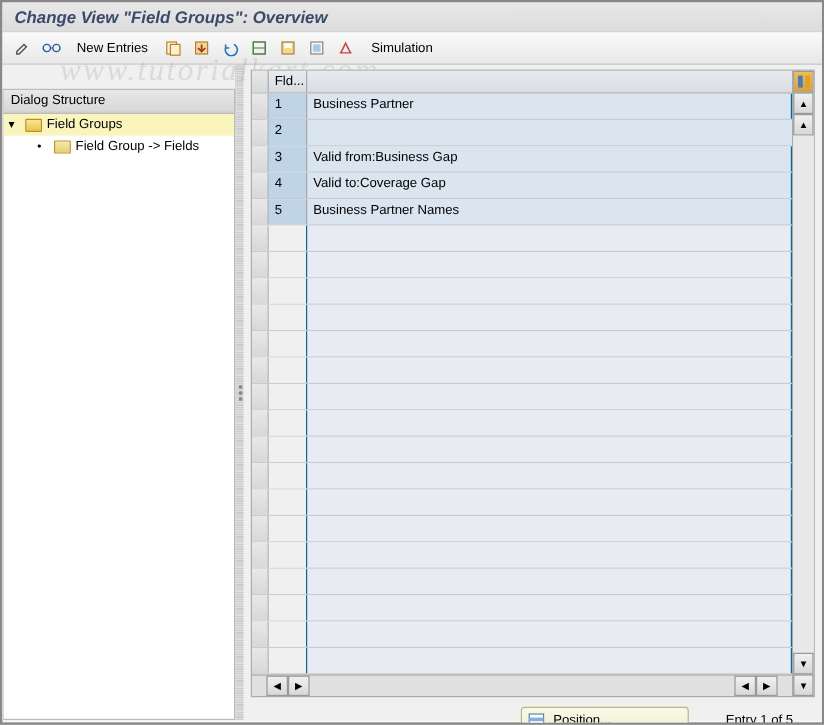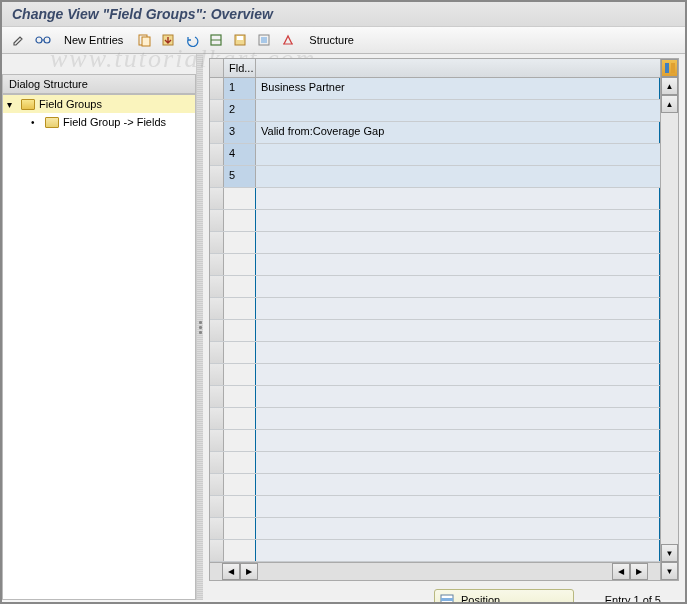--- a/index.html
+++ b/index.html
@@ -309,21 +309,21 @@
         <rect x="2" y="2" width="10" height="10" fill="none" stroke="#888"></rect>
         <rect x="4" y="4" width="6" height="6" fill="#a8c8e8"></rect>
       </svg>
   </span>
   <span class="toolbar-btn">
     <svg width="14" height="14">
         <path d="M3 11 L7 3 L11 11" fill="none" stroke="#d04040" stroke-width="1.3"></path>
         <line x1="2" y1="11" x2="12" y2="11" stroke="#d04040"></line>
       </svg>
   </span>
-  <span class="toolbar-text">Structure</span>
+  <span class="toolbar-text">Simulation</span>
 </div>
 
 <div class="watermark">www.tutorialkart.com</div>
 
 <div class="main-area">
   <div class="left-panel">
     <div class="left-header">Dialog Structure</div>
     <div class="tree">
       <div class="tree-item selected">
         <span class="tree-toggle">▾</span>
@@ -357,29 +357,31 @@
               <div class="cell col1 data-cell">1</div>
               <div class="cell col2">Business Partner</div>
             </div>
             <div class="row data">
               <div class="row-header"></div>
               <div class="cell col1 data-cell">2</div>
             </div>
             <div class="row data">
               <div class="row-header"></div>
               <div class="cell col1 data-cell">3</div>
-              <div class="cell col2">Valid from:Coverage Gap</div>
+              <div class="cell col2">Valid from:Business Gap</div>
             </div>
             <div class="row data">
               <div class="row-header"></div>
               <div class="cell col1 data-cell">4</div>
+              <div class="cell col2">Valid to:Coverage Gap</div>
             </div>
             <div class="row data">
               <div class="row-header"></div>
               <div class="cell col1 data-cell">5</div>
+              <div class="cell col2">Business Partner Names</div>
             </div>
             <div class="row">
               <div class="row-header"></div>
               <div class="cell col1"></div>
               <div class="cell col2"></div>
             </div>
             <div class="row">
               <div class="row-header"></div>
               <div class="cell col1"></div>
               <div class="cell col2"></div>

